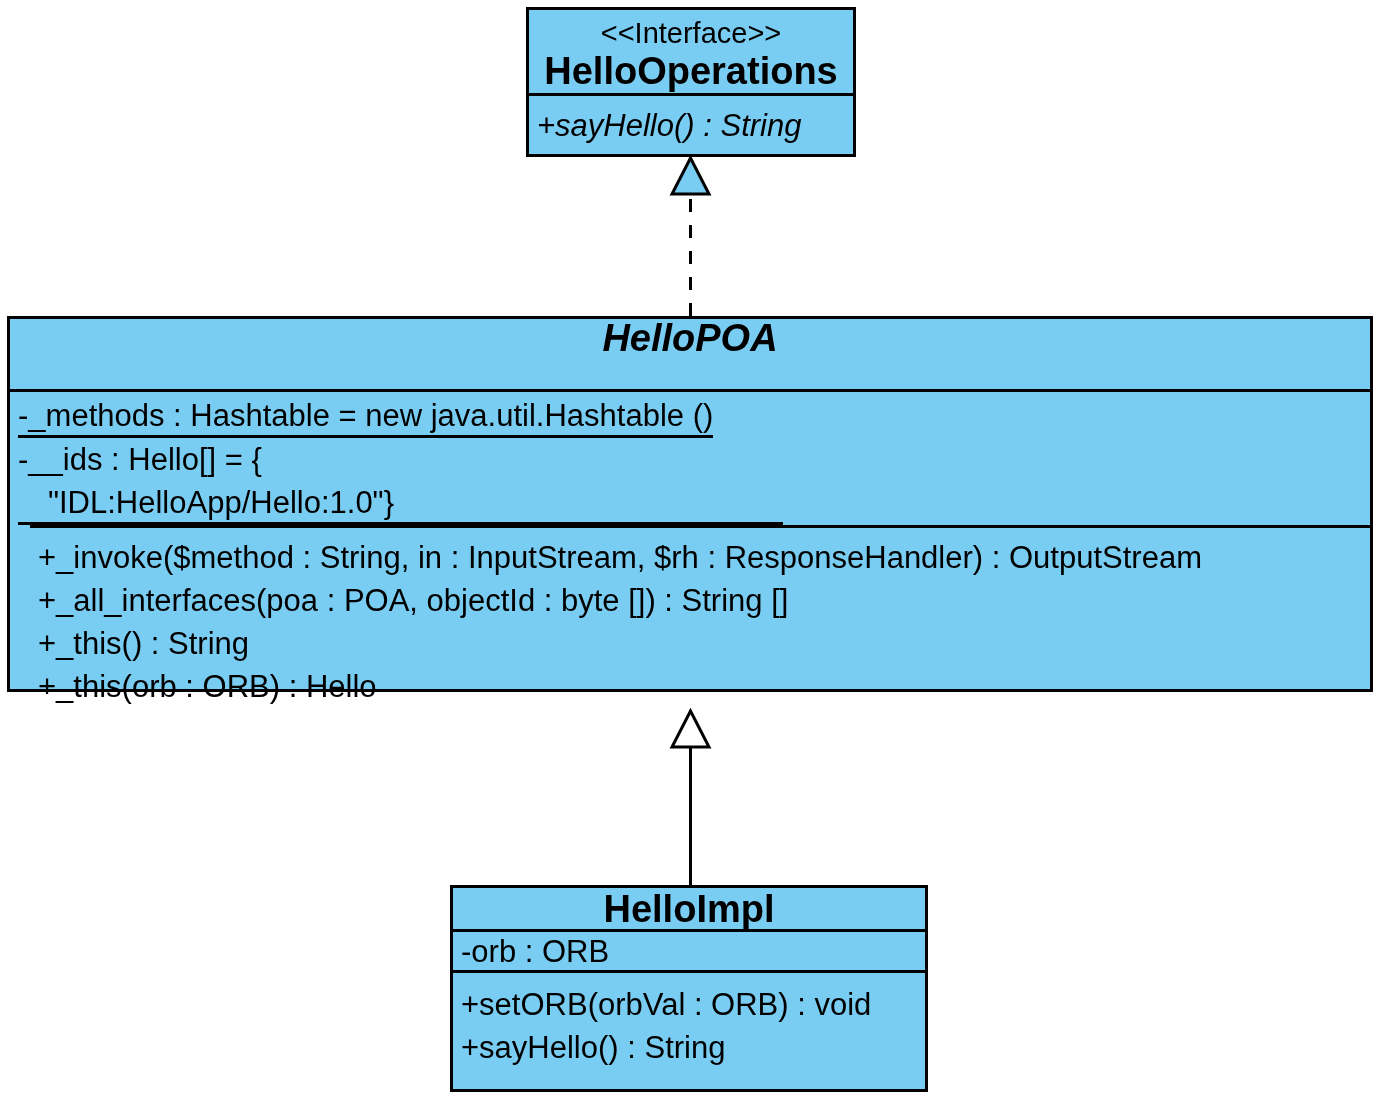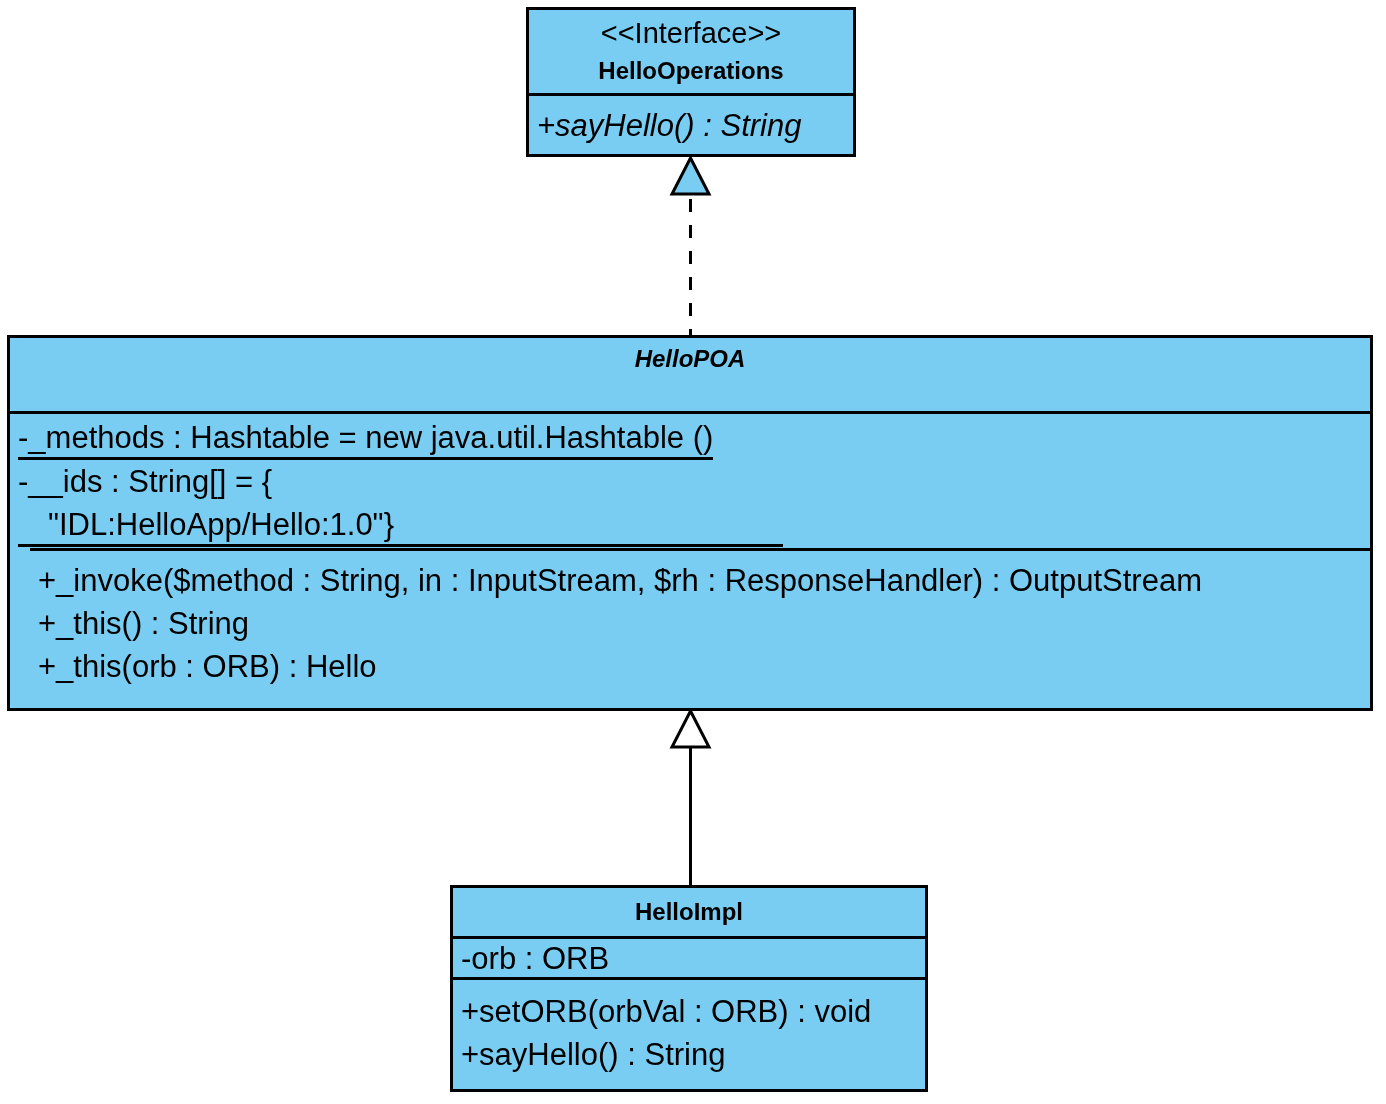--- a/index.html
+++ b/index.html
@@ -36,21 +36,21 @@
     align-items: center;
     justify-content: center;
     text-align: center;
   }
   .stereotype {
     font-size: 29px;
     line-height: 38px;
   }
   .class-name {
     font-weight: bold;
-    font-size: 24px;
+    font-size: 38px;
     line-height: 38px;
   }
   .abstract-name {
     font-style: italic;
   }
   .body-sec {
     font-size: 31px;
     padding-left: 8px;
     padding-right: 4px;
   }
@@ -92,43 +92,44 @@
     <div class="sec body-sec iface-methods">
       <div class="line">+sayHello() : String</div>
     </div>
   </div>
 
   <svg class="arrow-svg" style="left:661px; top:155px;" width="60" height="182" viewBox="0 0 60 182">
     <polygon points="29.5,3 48,39 11,39" fill="#7acdf2" stroke="#000000" stroke-width="3"></polygon>
     <line x1="29.5" y1="44" x2="29.5" y2="181" stroke="#000000" stroke-width="3" stroke-dasharray="13 13"></line>
   </svg>
 
-  <div class="uml-box" style="left:7px; top:335px; width:1366px; height:376px;">
+  <div class="uml-box" style="left:7px; top:316px; width:1366px; height:376px;">
     <div class="sec title-sec" style="height:41px;">
       <div class="class-name abstract-name">HelloPOA</div>
     </div>
     <div class="sec body-sec" style="height:137px; padding-top:2px;margin-top:32px;">
       <div class="line"><span class="u">-_methods : Hashtable = new java.util.Hashtable ()</span></div>
-      <div class="line">-__ids : String[] = {</div>
+      <div class="line">-__ids : Hello[] = {</div>
       <div class="line"><span class="u u-wide">"IDL:HelloApp/Hello:1.0"}</span></div>
     </div>
     <div class="sec body-sec" style="flex:1; padding-top:8px;margin-left:20px;">
       <div class="line">+_invoke($method : String, in : InputStream, $rh : ResponseHandler) : OutputStream</div>
+      <div class="line">+_all_interfaces(poa : POA, objectId : byte []) : String []</div>
       <div class="line">+_this() : String</div>
       <div class="line">+_this(orb : ORB) : Hello</div>
     </div>
   </div>
 
   <svg class="arrow-svg" style="left:661px; top:708px;" width="60" height="180" viewBox="0 0 60 180">
     <polygon points="29.5,3 48,39 11,39" fill="#ffffff" stroke="#000000" stroke-width="3"></polygon>
     <line x1="29.5" y1="39" x2="29.5" y2="179" stroke="#000000" stroke-width="3"></line>
   </svg>
 
   <div class="uml-box" style="left:450px; top:885px; width:478px; height:207px;">
-    <div class="sec title-sec" style="height:48px;">
+    <div class="sec title-sec" style="height:41px;">
       <div class="class-name">HelloImpl</div>
     </div>
     <div class="sec body-sec" style="height:41px; display:flex; align-items:center;">
       <div class="line">-orb : ORB</div>
     </div>
     <div class="sec body-sec" style="flex:1; padding-top:10px;">
       <div class="line">+setORB(orbVal : ORB) : void</div>
       <div class="line">+sayHello() : String</div>
     </div>
   </div>

